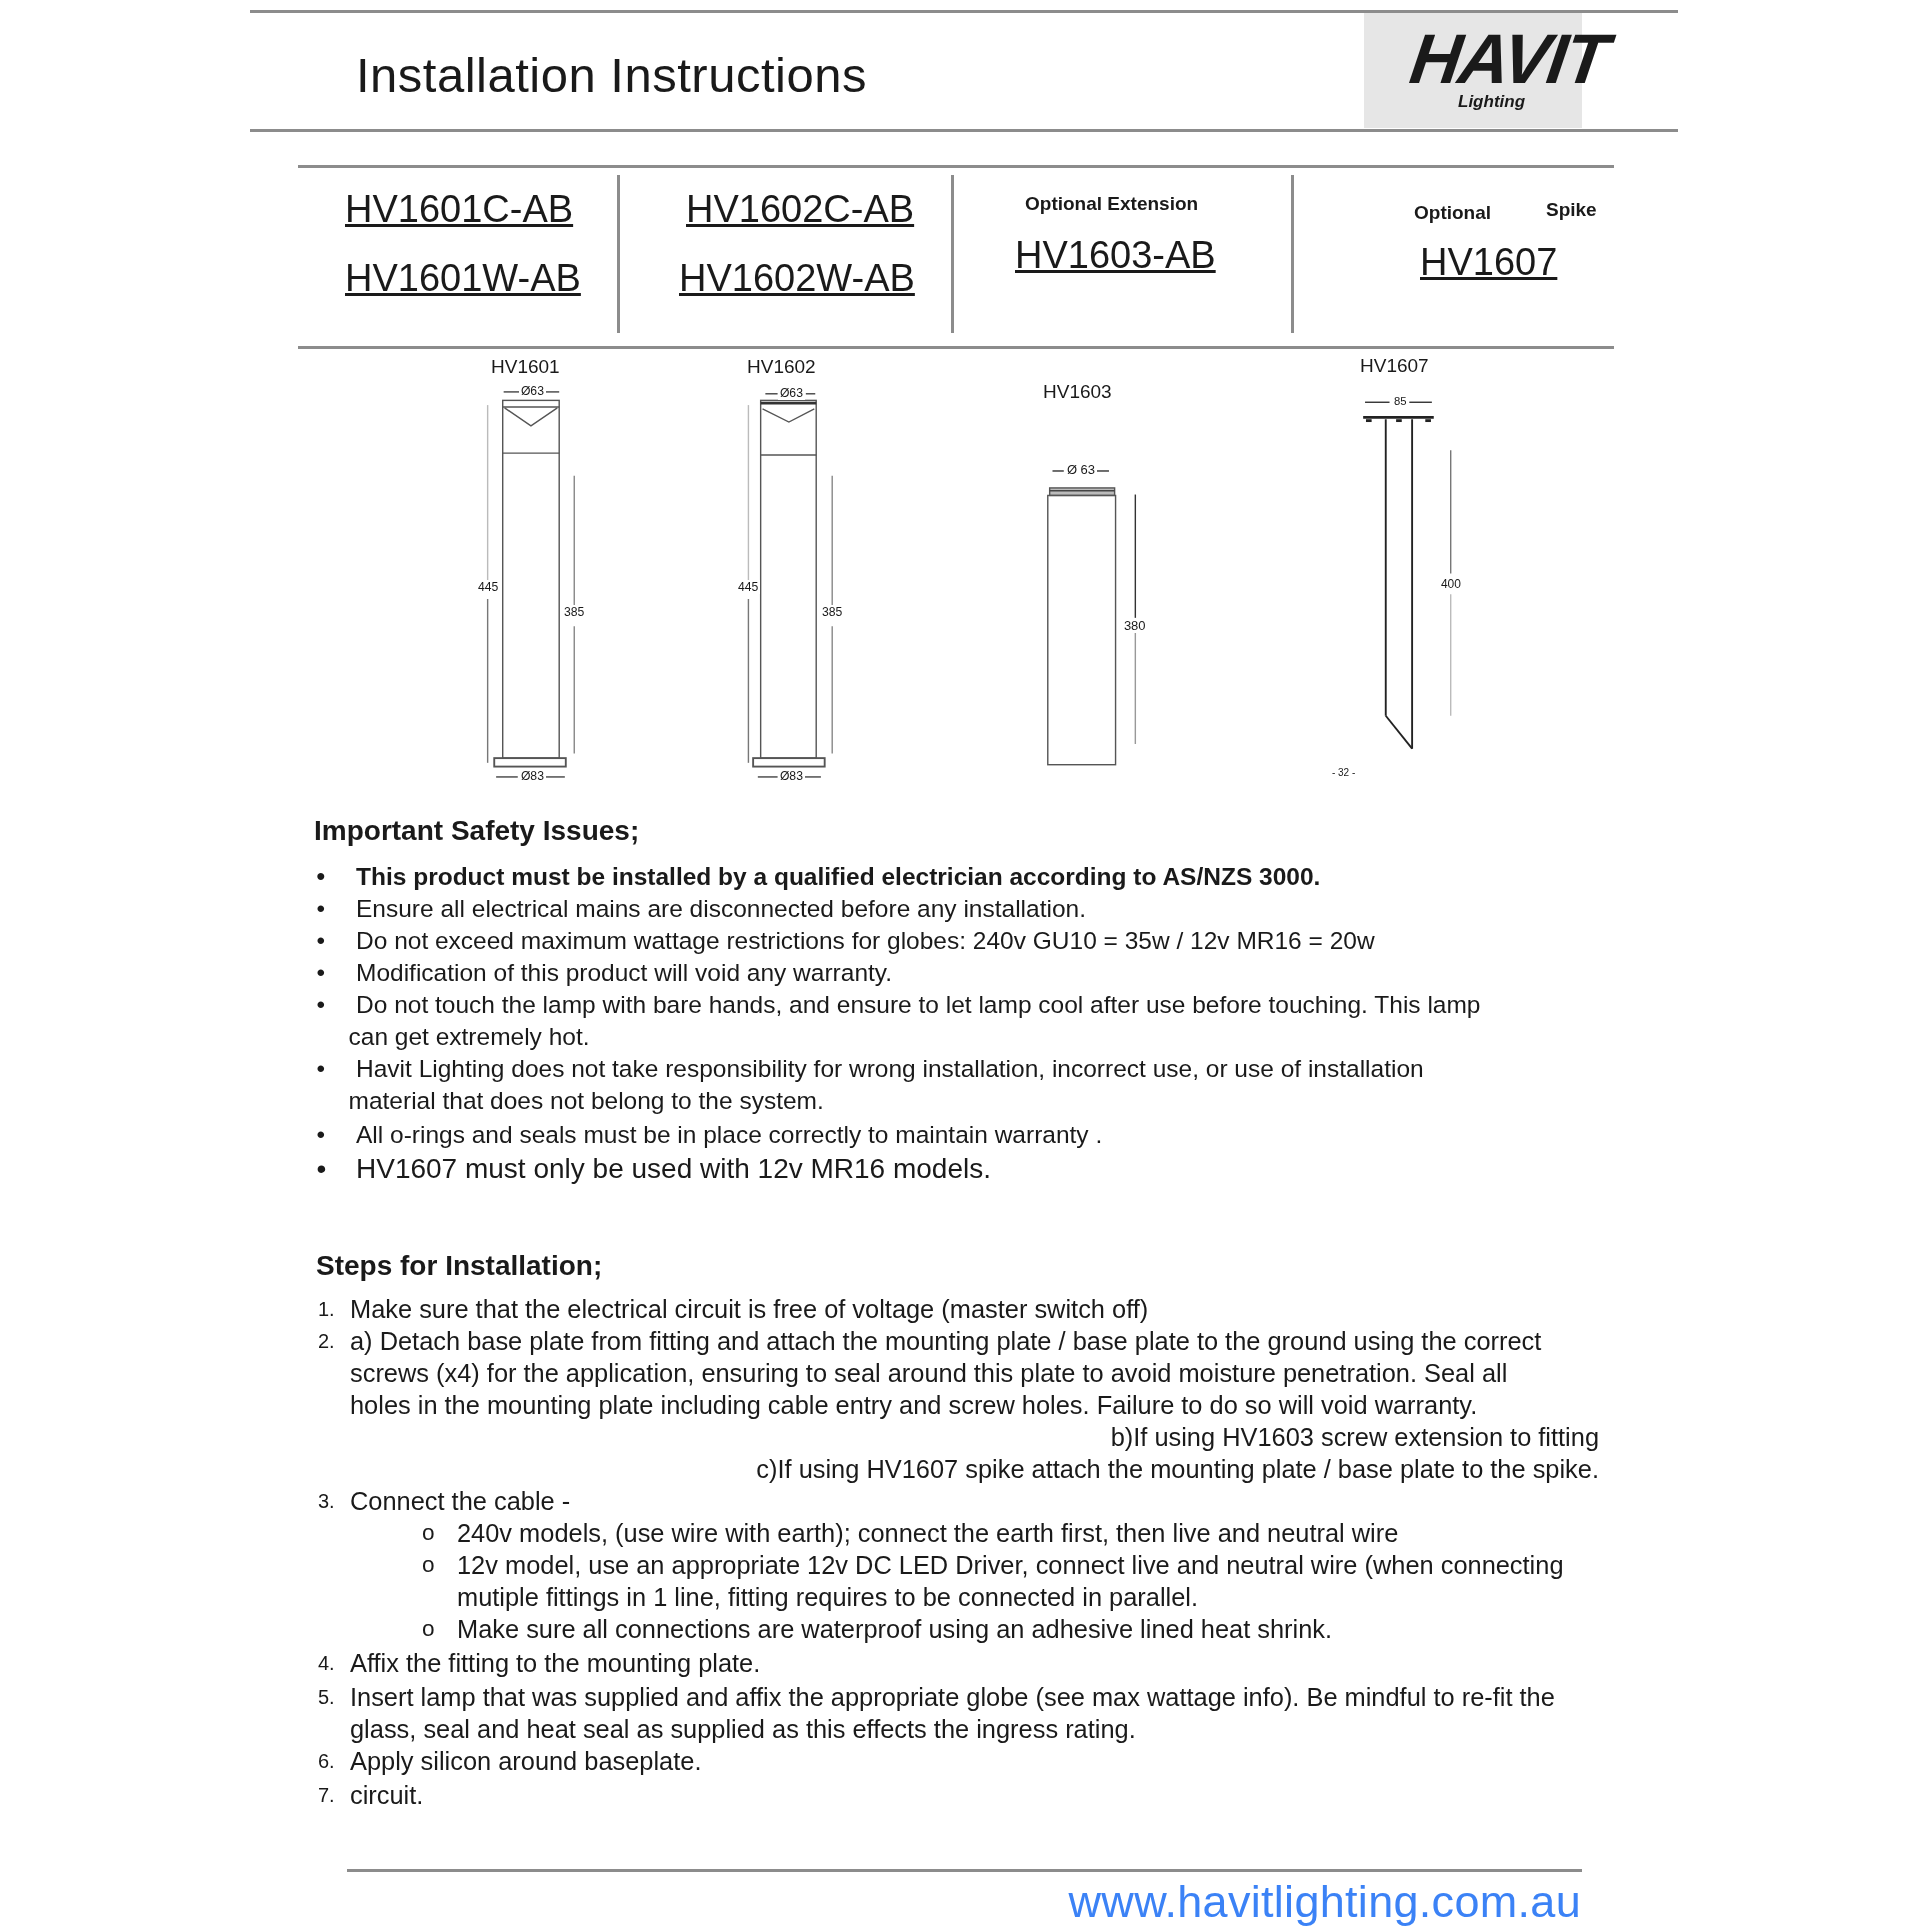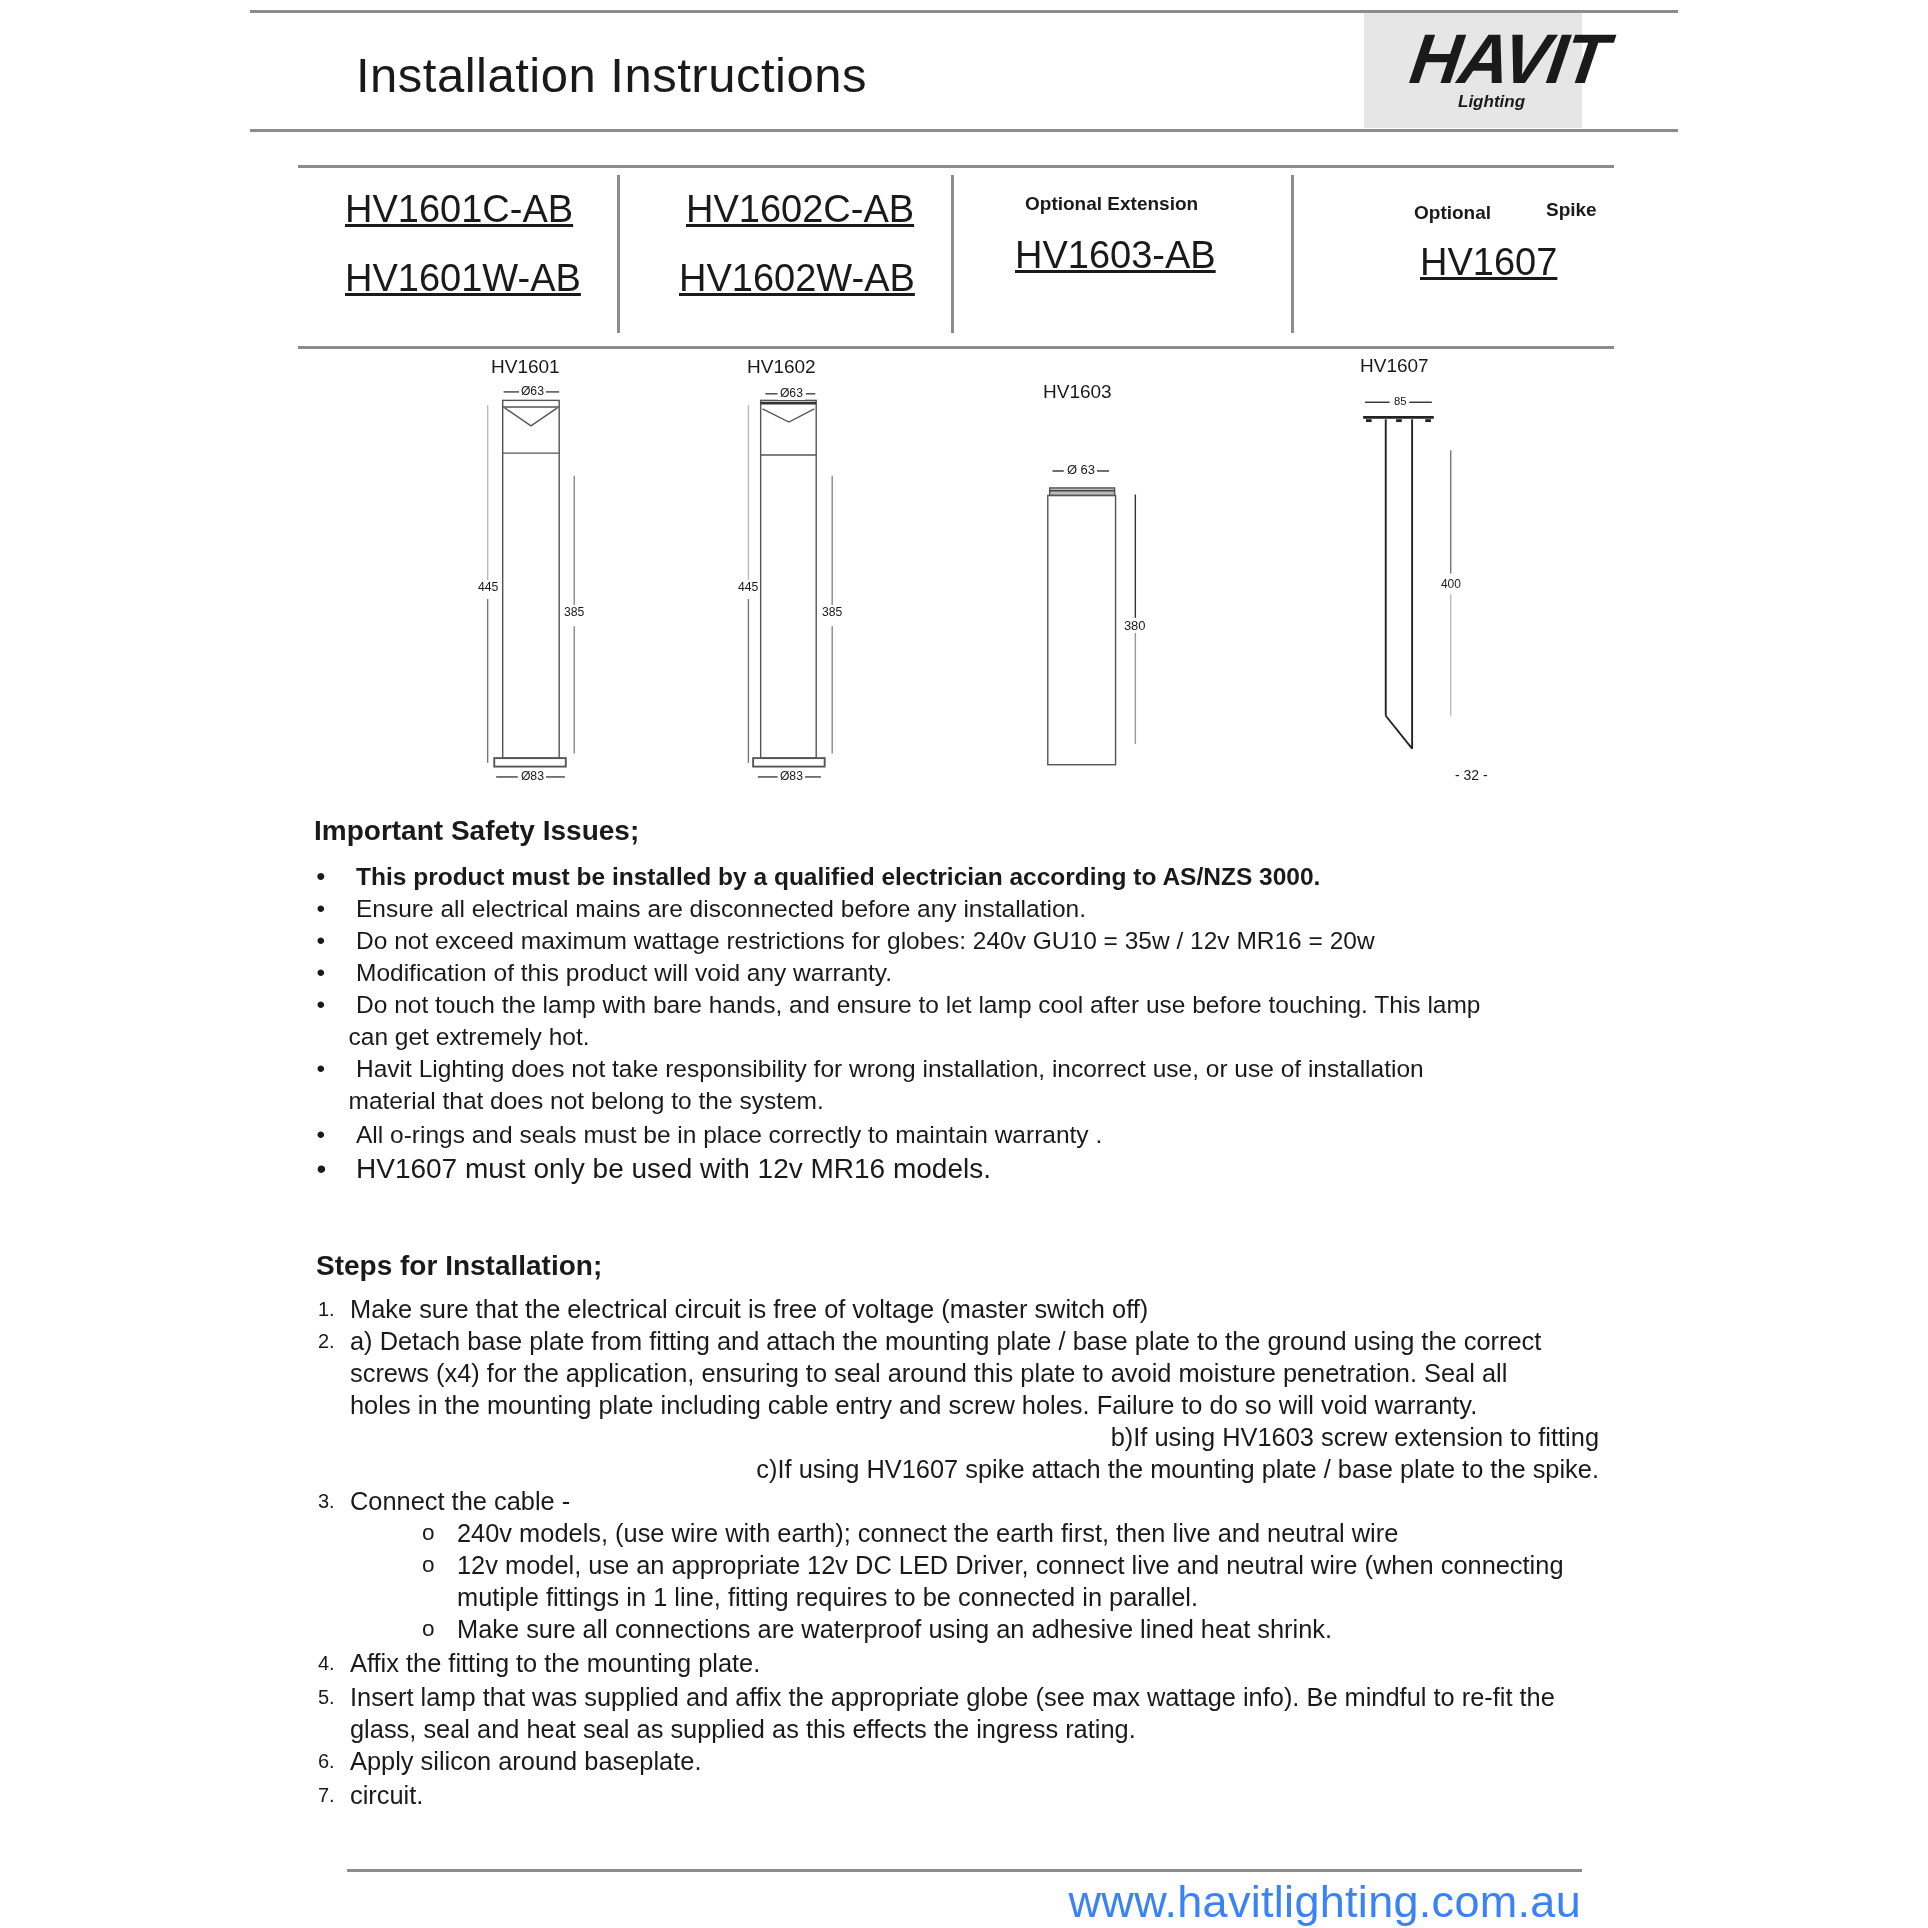--- a/index.html
+++ b/index.html
@@ -154,21 +154,21 @@
 </div>
 <div>
   <div class="dlabel" style="left:1043px; top:381px;">HV1603</div>
   <div class="dim" style="left:1065px; top:462px; font-size:13px;">Ø 63</div>
   <div class="dim" style="left:1122px; top:618px; font-size:13px;">380</div>
 </div>
 <div>
   <div class="dlabel" style="left:1360px; top:355px;">HV1607</div>
   <div class="dim" style="left:1392px; top:395px; font-size:11.3px;">85</div>
   <div class="dim" style="left:1439px; top:577px; font-size:12px;">400</div>
-  <div class="dim" style="left:1453px; top:767px; font-size:14px;">- 32 -</div>
+  <div class="dim" style="left:1330px; top:767px; font-size:10px;">- 32 -</div>
 </div>
 
 <div class="section-title" style="left:314px; top:815px;">Important Safety Issues;</div>
 <div class="bullet-list">
   <div class="bullet bold"><span class="dot">•</span><span>This product must be installed by a qualified electrician according  to  AS/NZS  3000.</span></div>
   <div class="bullet"><span class="dot">•</span><span>Ensure  all  electrical  mains  are disconnected  before  any  installation.</span></div>
   <div class="bullet"><span class="dot">•</span><span>Do  not  exceed  maximum  wattage restrictions for  globes: 240v  GU10  = 35w  / 12v  MR16 = 20w</span></div>
   <div class="bullet"><span class="dot">•</span><span>Modification  of  this  product  will  void  any  warranty.</span></div>
   <div class="bullet"><span class="dot">•</span><span>Do not touch the lamp with bare hands, and ensure to let lamp cool after use before touching. This lamp</span><span class="cont">can get extremely hot.</span></div>
   <div class="bullet"><span class="dot">•</span><span>Havit Lighting does not take responsibility for wrong installation, incorrect use, or use of installation</span><span class="cont">material that does not belong to the system.</span></div>

